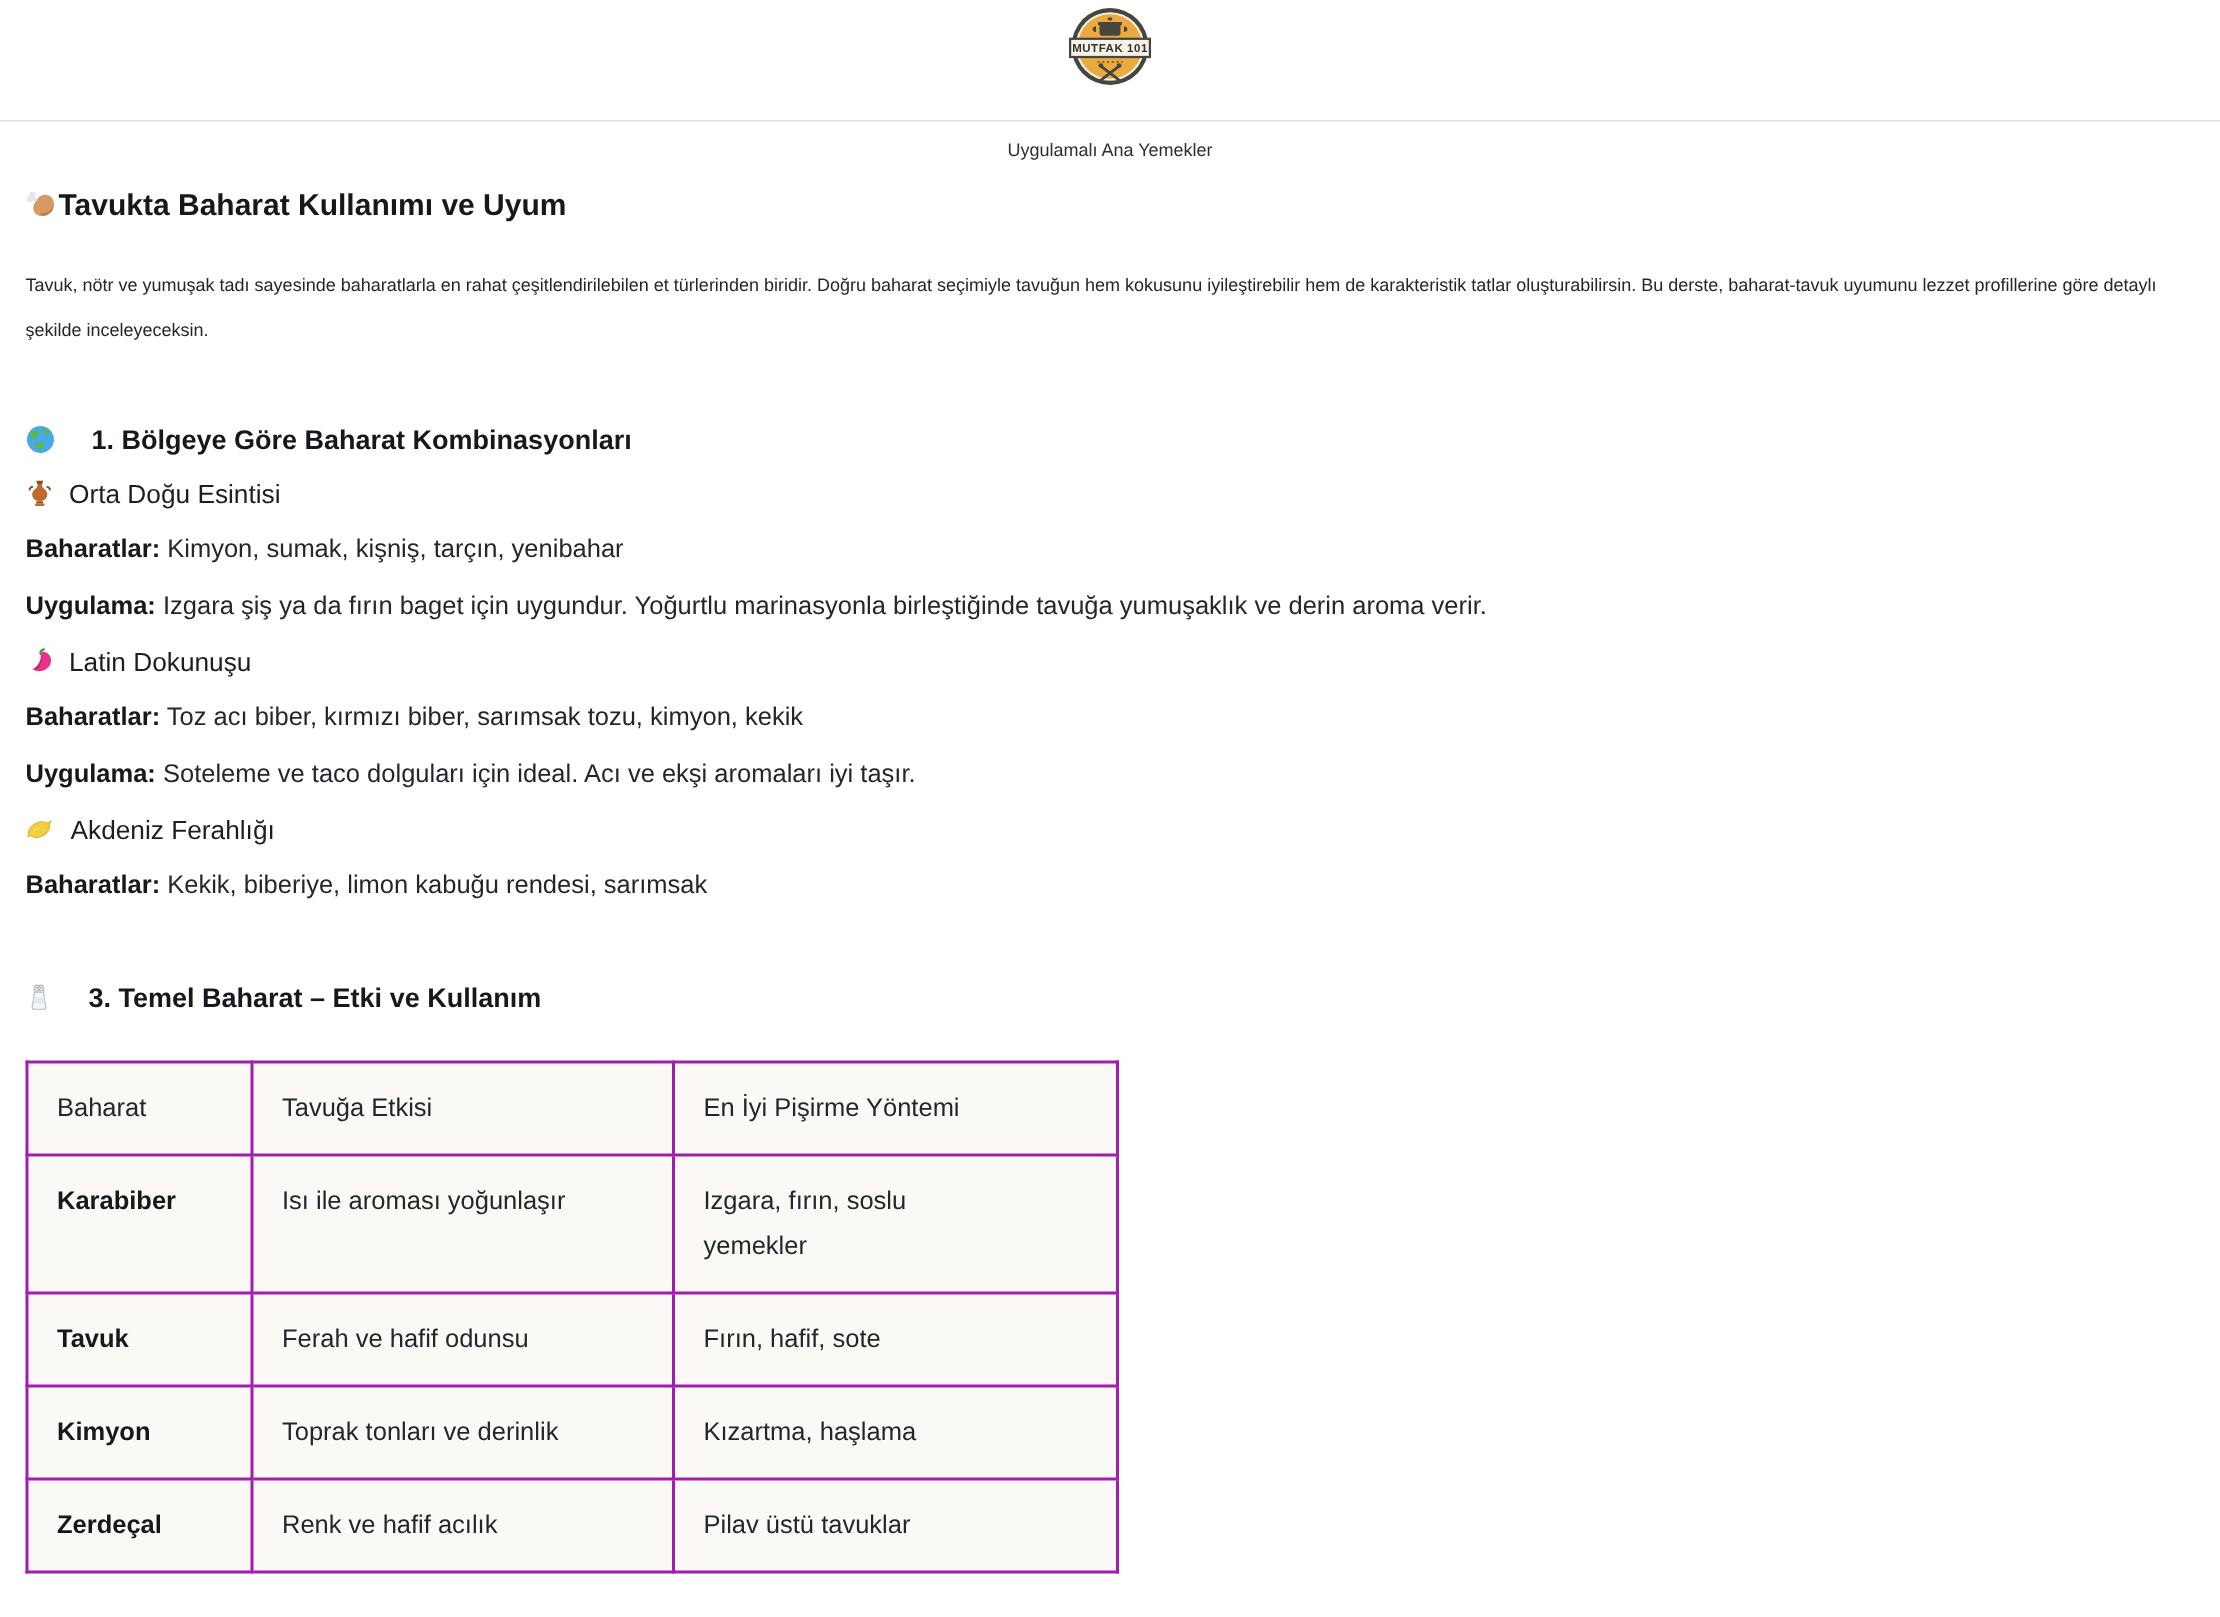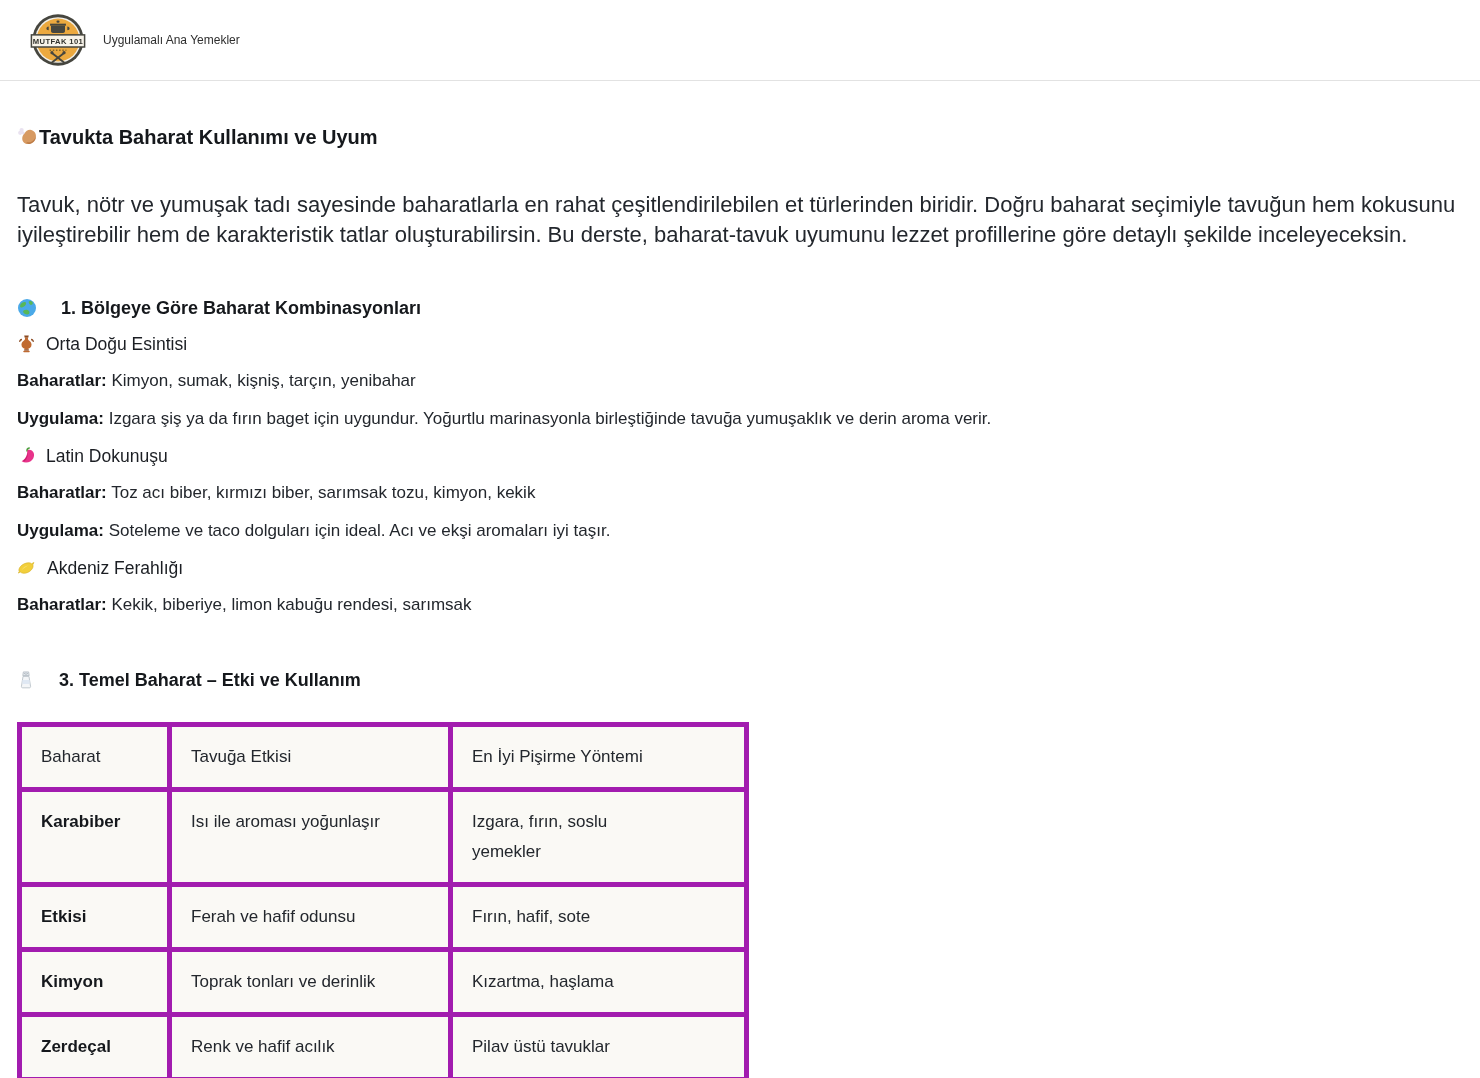--- a/index.html
+++ b/index.html
@@ -12,40 +12,41 @@
     color: #1f2329;
   }
 
   
   .app-header {
     height: 81px;
     border-bottom: 1px solid #e2e2e2;
     display: flex;
     align-items: center;
     padding: 0 30px;
-    gap: 17px;
+    gap: 31px;
     background: #fff;
+    flex-direction: column;
   }
   .logo-wrap { width: 56px; height: 62px; display:flex; align-items:center; justify-content:center; }
   .app-title { font-size: 12px; color: #2e2e2e; font-weight: 400; }
 
   
   main { padding: 0 17px; }
 
   .icon { display: inline-flex; flex: none; align-items: center; justify-content: center; }
 
   h1.lesson-title {
     margin: 44px 0 0;
     font-size: 20px; font-weight: 700; color: #15181c;
     display: flex; align-items: center; 
     line-height: 24px;
   }
   p.intro {
-    margin: 41px 0 0;
-    font-size: 22px; line-height: 30px; color: #23272d;
+    margin: 26px 0 0;
+    font-size: 12px; line-height: 30px; color: #23272d;
   }
   h2.section-title {
     margin: 46px 0 0;
     font-size: 18px; font-weight: 700; color: #15181c;
     display: flex; align-items: center; gap: 24px;
     line-height: 24px;
   }
   h2.section-title.second { margin-top: 50px; }
   h3.region-title {
     margin: 12px 0 0;
@@ -61,21 +62,21 @@
   p.detail strong { font-weight: 700; color: #15181c; }
 
   
   table.spice-table {
     margin-top: 30px;
     border-collapse: collapse;
     table-layout: fixed;
     width: 727px;
   }
   .spice-table th, .spice-table td {
-    border: 5px solid #a21caf;
+    border: 2px solid #a21caf;
     background: #faf9f5;
     padding: 15px 19px;
     font-size: 17px;
     line-height: 30px;
     text-align: left;
     vertical-align: top;
     color: #23272d;
     font-weight: 400;
     overflow: hidden;
   }
@@ -229,21 +230,21 @@
     </thead>
     <tbody>
       <tr>
         <th>Karabiber</th>
         <td>Isı ile aroması yoğunlaşır</td>
         <td>
           <span class="cell-narrow">Izgara, fırın, soslu yemekler</span>
         </td>
       </tr>
       <tr>
-        <th>Etkisi</th>
+        <th>Tavuk</th>
         <td>Ferah ve hafif odunsu</td>
         <td>Fırın, hafif, sote</td>
       </tr>
       <tr>
         <th>Kimyon</th>
         <td>Toprak tonları ve derinlik</td>
         <td>Kızartma, haşlama</td>
       </tr>
       <tr>
         <th>Zerdeçal</th>

